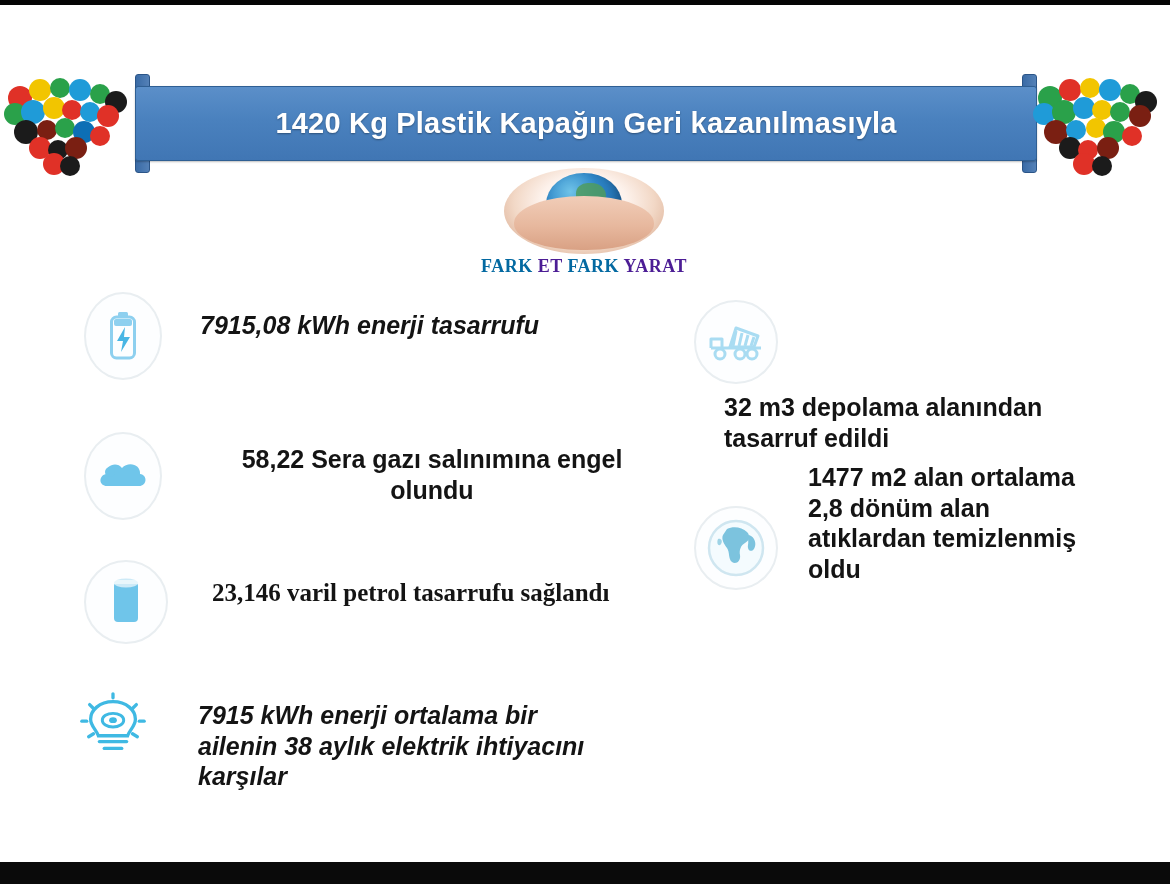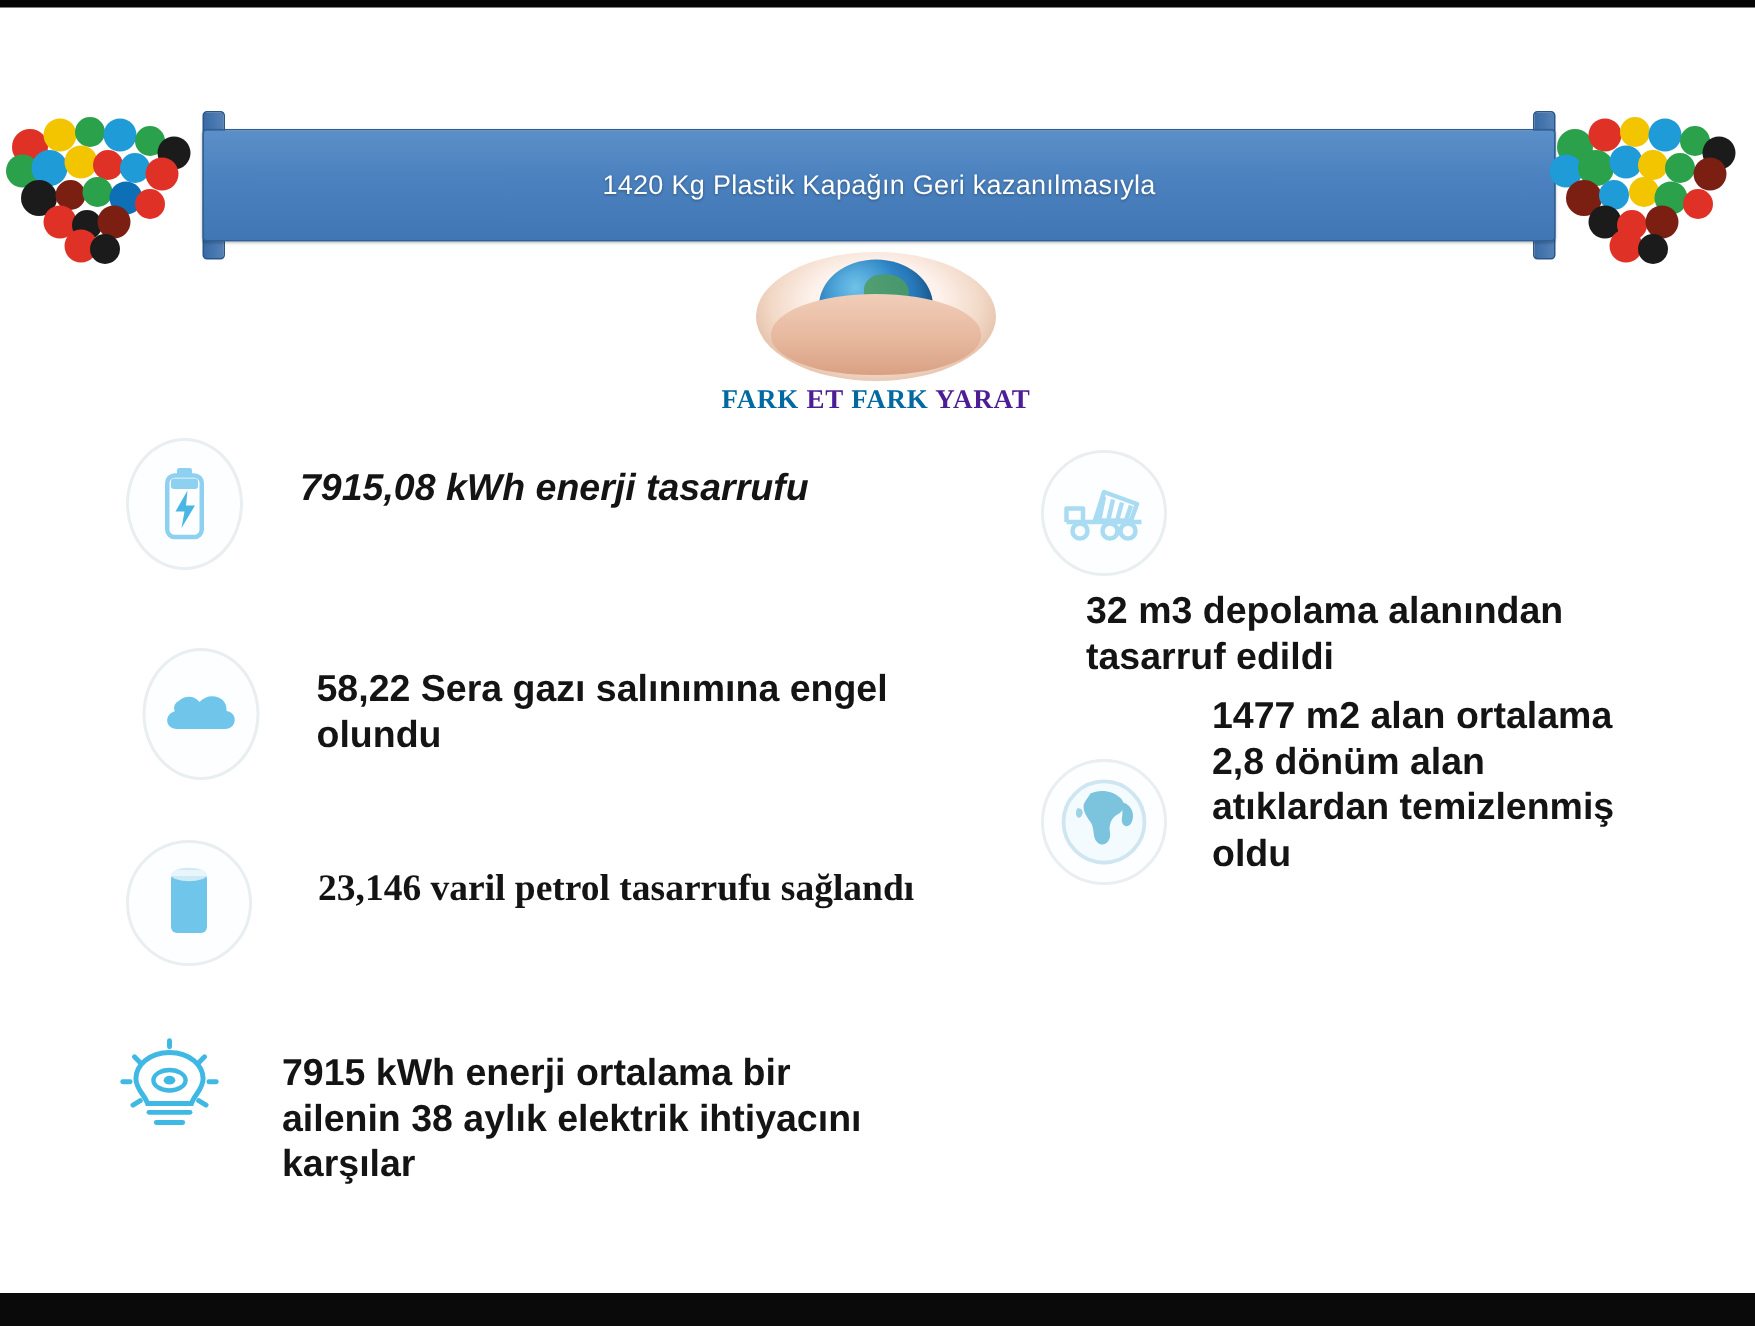--- a/index.html
+++ b/index.html
@@ -60,22 +60,22 @@
     background: linear-gradient(180deg,#5b8fc9 0%, #4a81be 45%, #4076b4 100%);
     border: 1px solid #2f5f93;
     border-radius: 3px;
     box-shadow: 0 1px 2px rgba(0,0,0,.25);
     display: flex;
     align-items: center;
     justify-content: center;
   }
   .ribbon-title {
     color: #ffffff;
-    font-size: 18px;
-    font-weight: normal;
+    font-size: 29px;
+    font-weight: bold;
     letter-spacing: .2px;
     text-shadow: 0 1px 2px rgba(0,0,0,.35);
     white-space: nowrap;
   }
   .ribbon-fold {
     position: absolute;
     width: 13px;
     height: 97px;
     top: 14px;
     background: linear-gradient(90deg,#3a6ba6,#5481b7);
@@ -291,21 +291,21 @@
         <svg width="34" height="50" viewBox="0 0 34 50">
           <rect x="12" y="1" width="10" height="5" rx="1.5" fill="#8ed0ef"></rect>
           <rect x="5.5" y="6" width="23" height="41" rx="5" fill="none" stroke="#8ed0ef" stroke-width="3"></rect>
           <rect x="8" y="8" width="18" height="7" rx="2" fill="#8ed0ef"></rect>
           <path d="M19 16 L11 30 h6 l-2 11 L24 26 h-6 z" fill="#49b6e4"></path>
         </svg>
       </div>
       <div class="stat-text" style="margin-left:38px; margin-top:18px;">7915,08 kWh enerji tasarrufu</div>
     </div>
 
-    <div class="stat" style="top:140px; left:11px; width:580px;">
+    <div class="stat" style="top:140px; left:0px; width:580px;text-align:center;">
       <div class="badge">
         <svg width="52" height="36" viewBox="0 0 52 36">
           <path d="M10 28 C2 28 1 18 9 16 C8 7 20 3 25 10 C31 3 44 6 43 16 C51 17 50 28 42 28 Z" fill="#6fc5ea"></path>
           <circle cx="13" cy="14" r="5" fill="#6fc5ea"></circle>
         </svg>
       </div>
       <div class="stat-text" style="margin-left:38px; margin-top:12px; width:470px;">58,22 Sera gazı salınımına engel olundu</div>
     </div>
 
     <div class="stat" style="top:268px; left:0px; width:580px;">
@@ -331,21 +331,21 @@
             <line x1="65" y1="30" x2="70" y2="30"></line>
             <line x1="14" y1="13" x2="18" y2="17"></line>
             <line x1="58" y1="17" x2="62" y2="13"></line>
             <line x1="13" y1="46" x2="18" y2="43"></line>
             <line x1="58" y1="43" x2="63" y2="46"></line>
           </g>
           <ellipse cx="38" cy="29" rx="11" ry="7" fill="none" stroke="#3fb9e3" stroke-width="3"></ellipse>
           <ellipse cx="38" cy="29" rx="4" ry="3" fill="#3fb9e3"></ellipse>
         </svg>
       </div>
-      <div class="stat-text" style="margin-left:38px; margin-top:16px; width:420px;">7915 kWh enerji ortalama bir ailenin 38 aylık elektrik ihtiyacını karşılar</div>
+      <div class="stat-text" style="margin-left:48px; margin-top:16px; width:420px;font-style:italic;">7915 kWh enerji ortalama bir ailenin 38 aylık elektrik ihtiyacını karşılar</div>
     </div>
   </div>
 
   <div class="col-right">
 
     <div class="stat" style="top:0px; left:0px; width:470px;flex-direction:column;">
       <div class="badge round">
         <svg width="56" height="44" viewBox="0 0 56 44">
           <g fill="none" stroke="#a9dcf2" stroke-width="3" stroke-linejoin="round">
             <path d="M3 28 v-9 h11 v9"></path>

